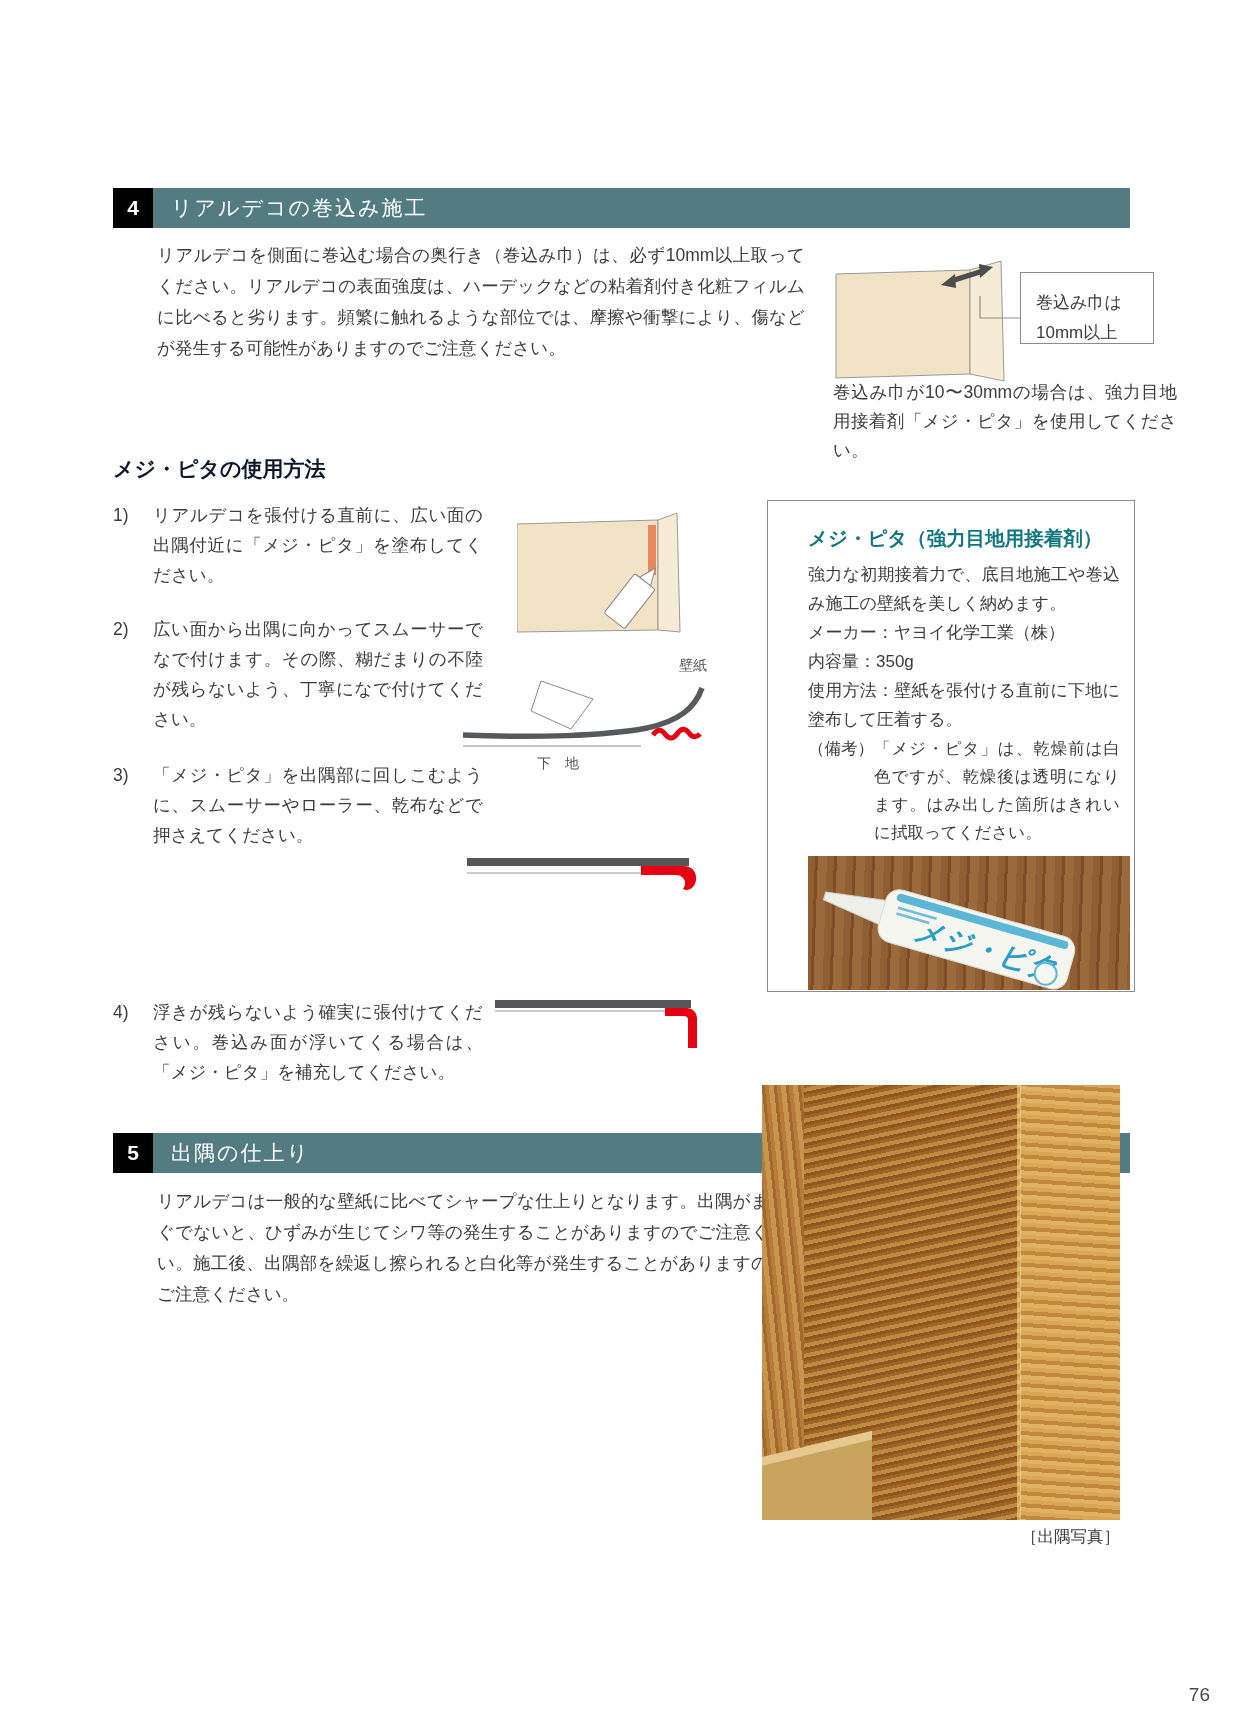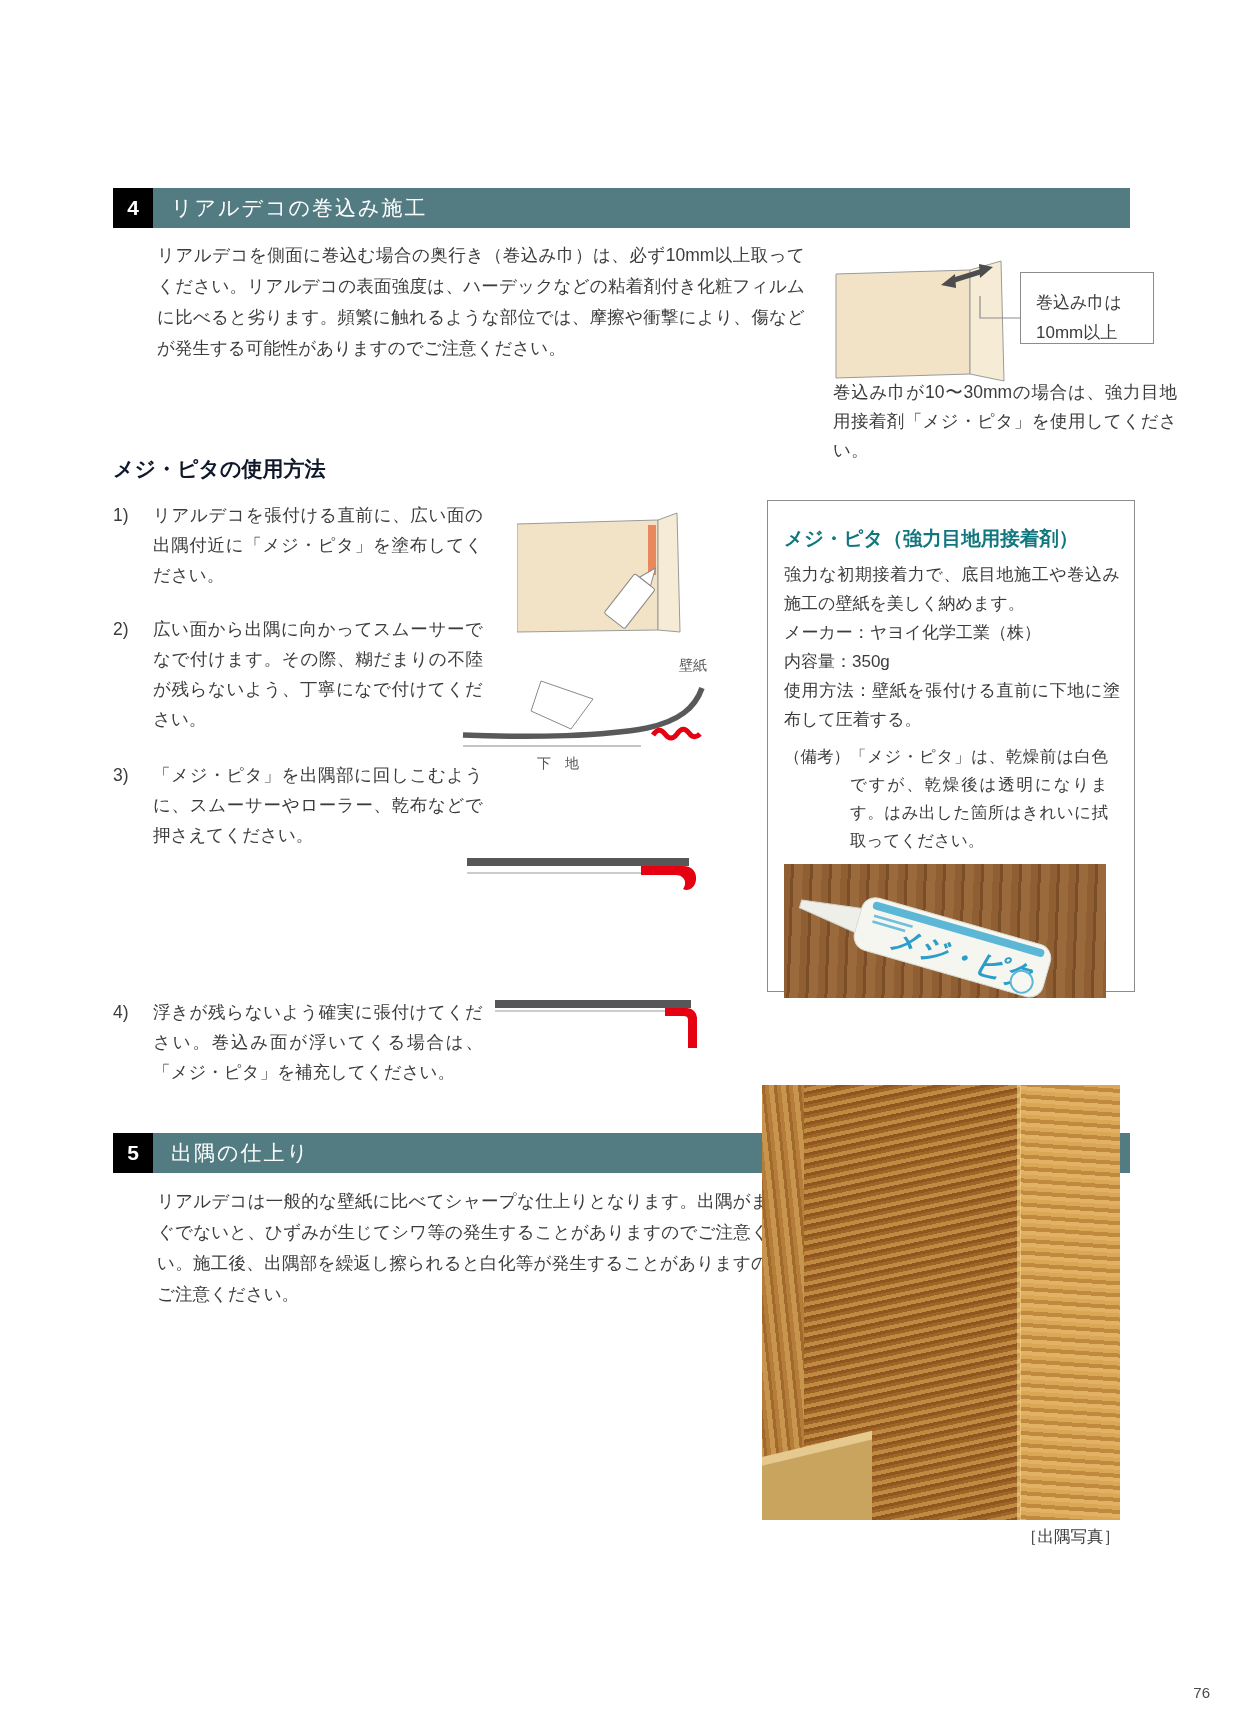--- a/index.html
+++ b/index.html
@@ -17,44 +17,44 @@
   .step-num{flex:0 0 40px;}
   .step-text{width:330px;text-align:justify;}
   .teal-heading{position:absolute;color:#0f172a;font-weight:bold;}
   .callout-box{position:absolute;left:1020px;top:272px;width:134px;height:72px;
                border:1px solid #8c8c8c;box-sizing:border-box;padding:15px 0 0 15px;
                font-size:17px;line-height:30px;background:#fff;}
   .caption{position:absolute;left:833px;top:378px;width:344px;font-size:17.5px;line-height:29px;text-align:justify;}
   .diagram-label{position:absolute;font-size:14px;color:#555;}
   
   .info-box{position:absolute;left:767px;top:500px;width:368px;height:492px;
-            border:1px solid #8c8c8c;box-sizing:border-box;padding:24px 14px 14px 16px;background:#fff;}
+            border:1px solid #8c8c8c;box-sizing:border-box;padding:24px 14px 14px 40px;background:#fff;}
   .info-title{color:#10777f;font-size:19.5px;font-weight:bold;margin-bottom:8px;}
   .info-line{font-size:17px;line-height:29px;text-align:justify;}
-  .note-row{display:flex;margin-top:8px;}
+  .note-row{display:flex;}
   .note-label{flex:0 0 66px;font-size:16.5px;line-height:28px;}
   .note-text{width:258px;font-size:16.5px;line-height:28px;text-align:justify;}
   .product-photo{position:relative;width:322px;height:134px;margin-top:10px;overflow:hidden;
                  background:#8a5a30;
                  background-image:repeating-linear-gradient(92deg,#8f5e33 0 7px,#7c4e28 7px 10px,#9a6a3c 10px 19px);}
   
   .wood{position:absolute;left:762px;top:1085px;width:358px;height:435px;overflow:hidden;background:#a06526;}
   .wood-left{position:absolute;left:0;top:0;width:42px;height:100%;
              background:repeating-linear-gradient(84deg,#b57c3a 0 4px,#c8954f 4px 9px,#a16a2c 9px 12px);}
   .wood-main{position:absolute;left:42px;top:0;width:216px;height:100%;
              background:repeating-linear-gradient(168deg,#a06526 0 3px,#c08a42 3px 7px,#8d571f 7px 10px);}
   .wood-right{position:absolute;left:258px;top:0;width:100px;height:100%;
               background:repeating-linear-gradient(184deg,#d9a755 0 4px,#c08a3e 4px 8px,#e2b164 8px 12px);}
   .wood-corner{position:absolute;left:255px;top:0;width:4px;height:100%;background:rgba(255,226,150,0.55);}
   .wood-floor{position:absolute;left:0;top:0;width:110px;height:100%;background:#c9a45f;
               clip-path:polygon(0 87%,100% 81%,100% 100%,0 100%);}
   .wood-skirt{position:absolute;left:0;top:0;width:110px;height:100%;background:#e6c98f;
               clip-path:polygon(0 85.5%,100% 79.5%,100% 81.5%,0 87.5%);}
   .photo-caption{position:absolute;left:935px;top:1526px;width:185px;text-align:right;font-size:16.5px;color:#3c3c3c;}
-  .page-num{position:absolute;left:1150px;top:1684px;width:60px;text-align:right;font-size:15px;color:#4a4a4a;}
+  .page-num{position:absolute;left:1150px;top:1684px;width:60px;text-align:right;font-size:19px;color:#4a4a4a;}
 </style>
 </head>
 <body>
 
 <div class="sec-header" style="top:188px">
   <div class="sec-num">4</div>
   <div class="sec-bar">リアルデコの巻込み施工</div>
 </div>
 
 <div class="body-text" style="left:113px;top:240px;width:648px">リアルデコを側面に巻込む場合の奥行き（巻込み巾）は、必ず10mm以上取ってください。リアルデコの表面強度は、ハーデックなどの粘着剤付き化粧フィルムに比べると劣ります。頻繁に触れるような部位では、摩擦や衝撃により、傷などが発生する可能性がありますのでご注意ください。</div>

